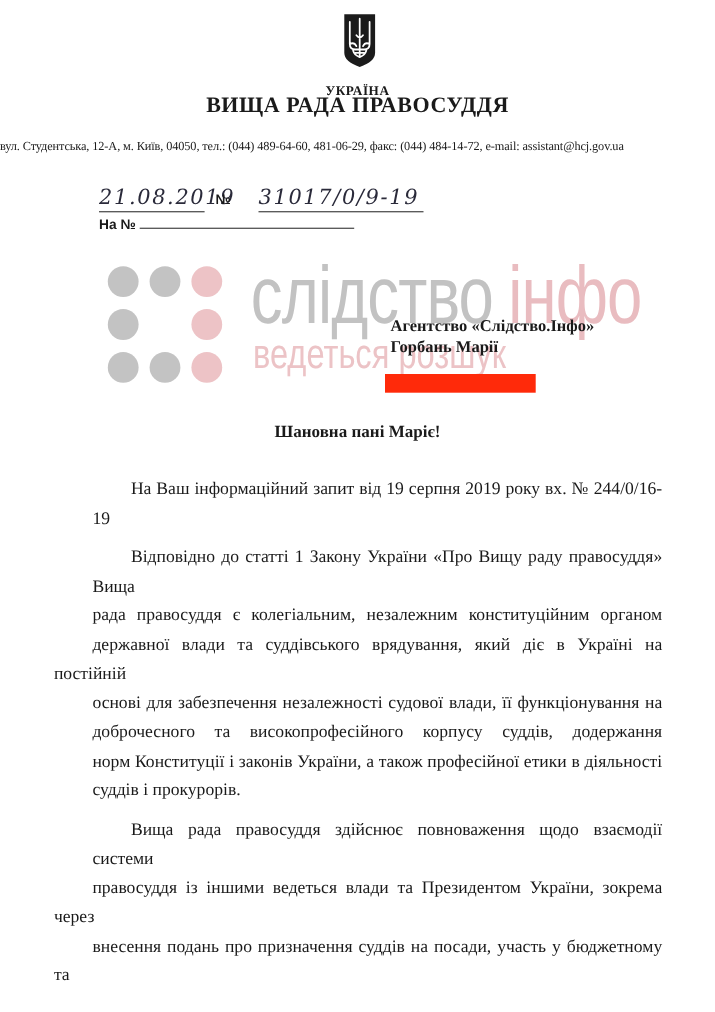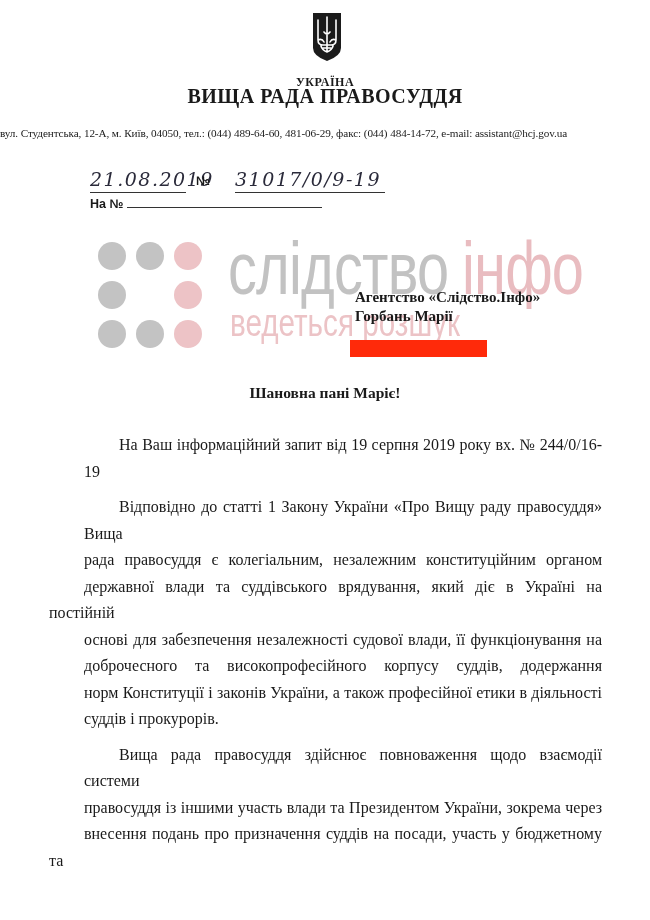--- a/index.html
+++ b/index.html
@@ -92,17 +92,17 @@
     <span class="line">Відповідно до статті 1 Закону України «Про Вищу раду правосуддя» Вища</span>
     <span class="line" style="margin-left:-35px">рада правосуддя є колегіальним, незалежним конституційним органом</span>
     <span class="line" style="margin-left:-35px">державної влади та суддівського врядування, який діє в Україні на постійній</span>
     <span class="line" style="margin-left:-35px">основі для забезпечення незалежності судової влади, її функціонування на</span>
     <span class="line" style="margin-left:-35px">доброчесного та високопрофесійного корпусу суддів, додержання</span>
     <span class="line" style="margin-left:-35px">норм Конституції і законів України, а також професійної етики в діяльності</span>
     <span class="line last" style="margin-left:-35px">суддів і прокурорів.</span>
   </p>
   <p class="para">
     <span class="line">Вища рада правосуддя здійснює повноваження щодо взаємодії системи</span>
-    <span class="line" style="margin-left:-35px">правосуддя із іншими участь влади та Президентом України, зокрема через</span>
+    <span class="line" style="margin-left:-35px">правосуддя із іншими ведеться влади та Президентом України, зокрема через</span>
     <span class="line" style="margin-left:-35px">внесення подань про призначення суддів на посади, участь у бюджетному та</span>
 
   </p>
 </div>
 
 </body></html>

